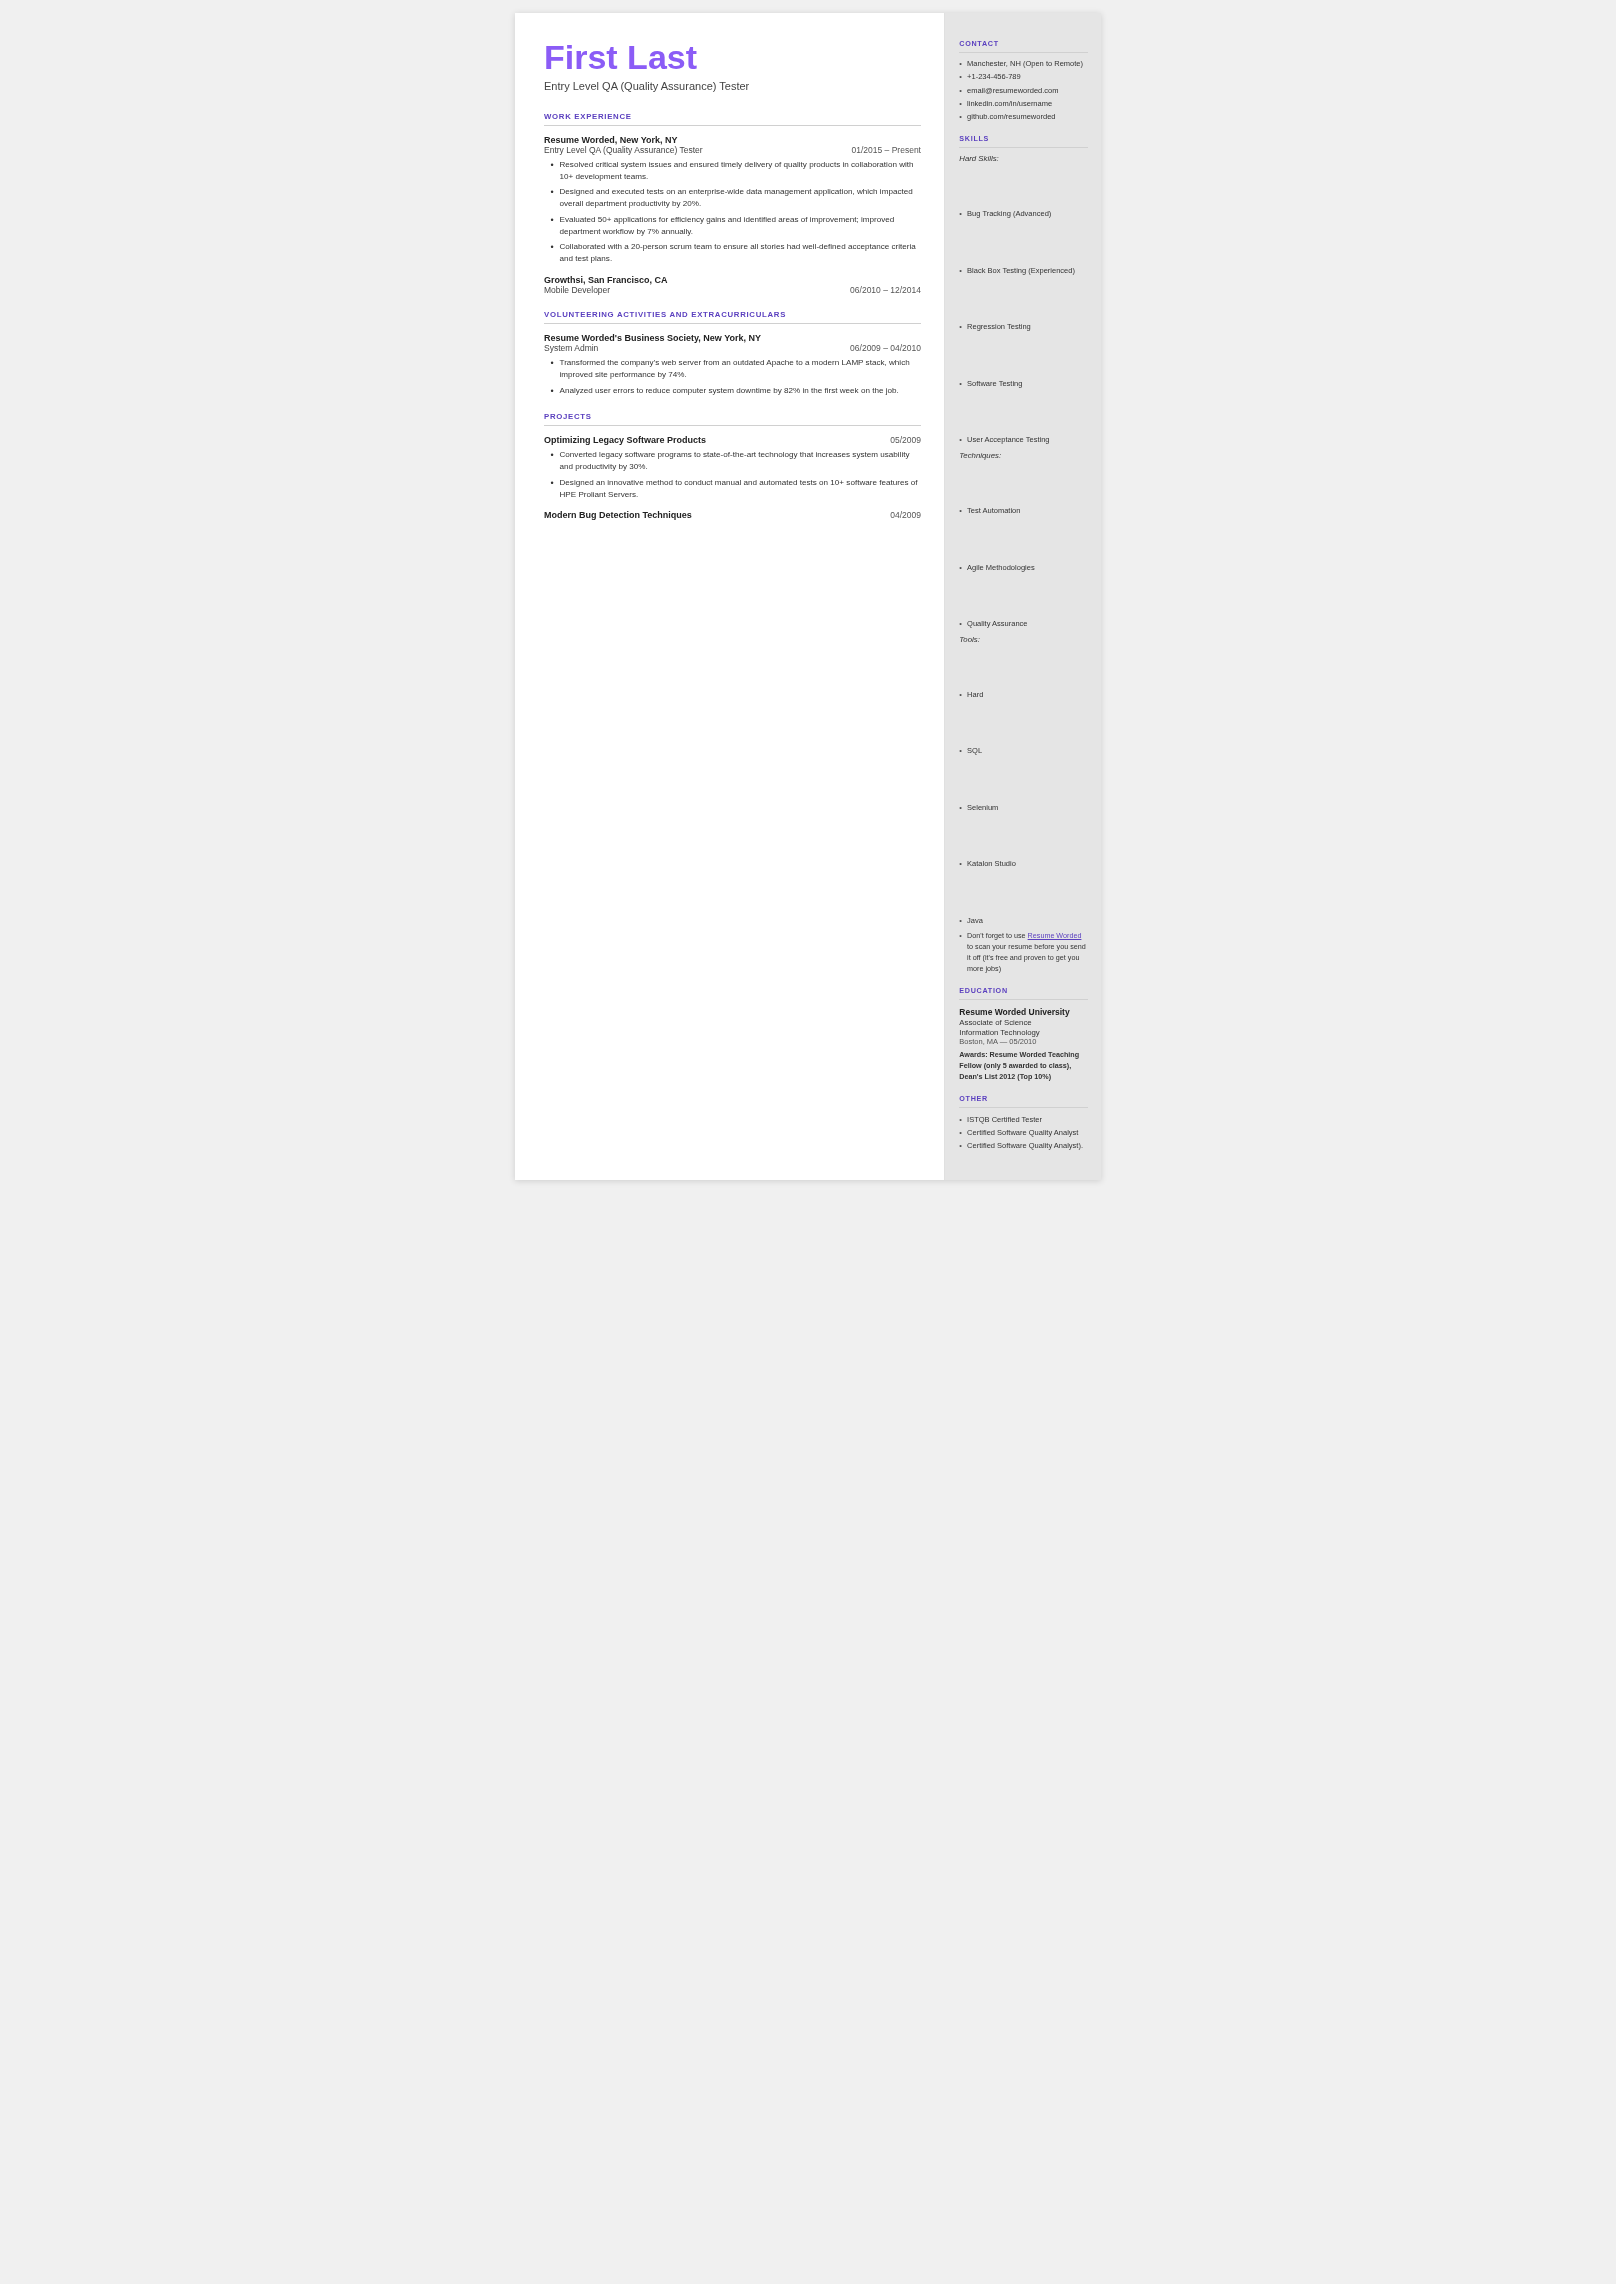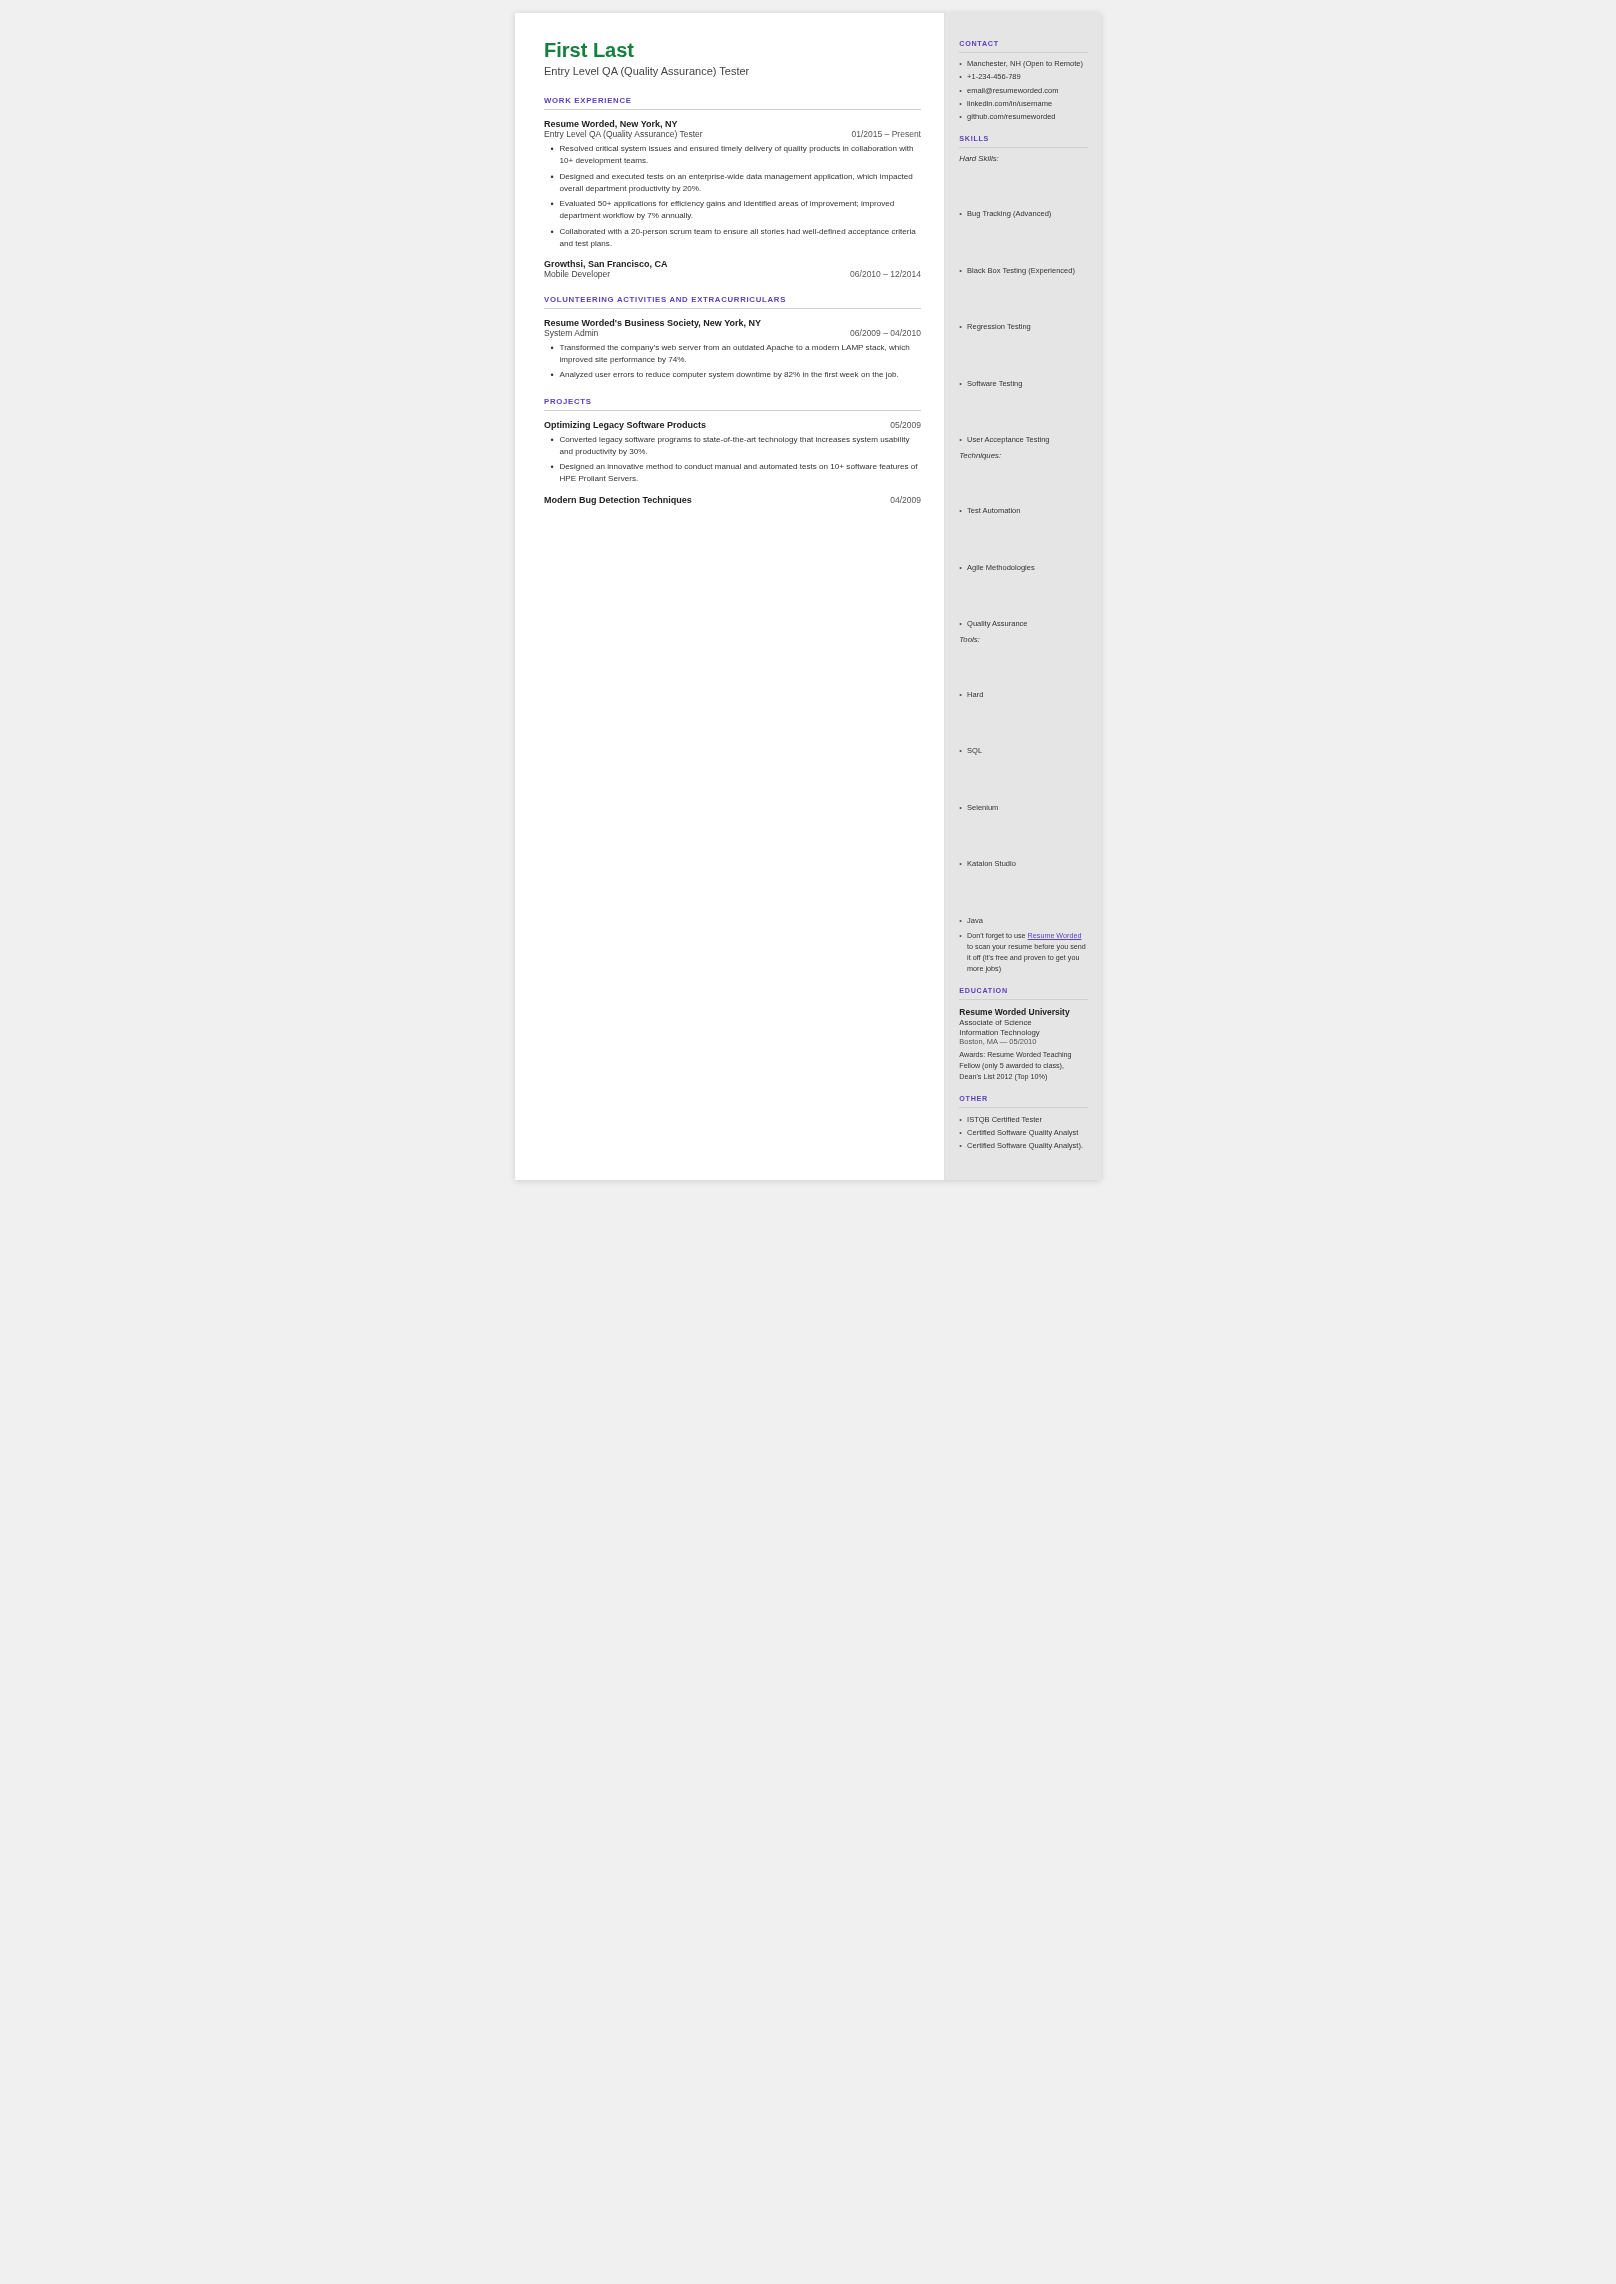--- a/index.html
+++ b/index.html
@@ -17,23 +17,23 @@
       display: flex;
       box-shadow: 0 1.3px 6.5px rgba(0,0,0,0.15);
     }
     
     .left-col {
       flex: 1;
       padding: 26px 23px 26px 29px;
       border-right: 0.7px solid #e0e0e0;
     }
     .name {
-      font-size: 20px;
+      font-size: 34px;
       font-weight: 900;
-      color: #15803d;
+      color: #8b5cf6;
       line-height: 1.1;
       margin-bottom: 3.9px;
     }
     .title-sub {
       font-size: 11px;
       color: #444;
       margin-bottom: 19.5px;
     }
     .section-title {
       font-size: 7.8px;
@@ -214,20 +214,21 @@
     }
     .edu-location {
       font-size: 7.5px;
       color: #555;
       margin-bottom: 3.9px;
     }
     .edu-awards {
       font-size: 7.2px;
       color: #333;
       line-height: 1.5;
+      font-weight: bold;
     }
     .other-list {
       list-style: none;
       padding: 0;
     }
     .other-list li {
       font-size: 7.5px;
       color: #333;
       margin-bottom: 2.6px;
       padding-left: 7.8px;

